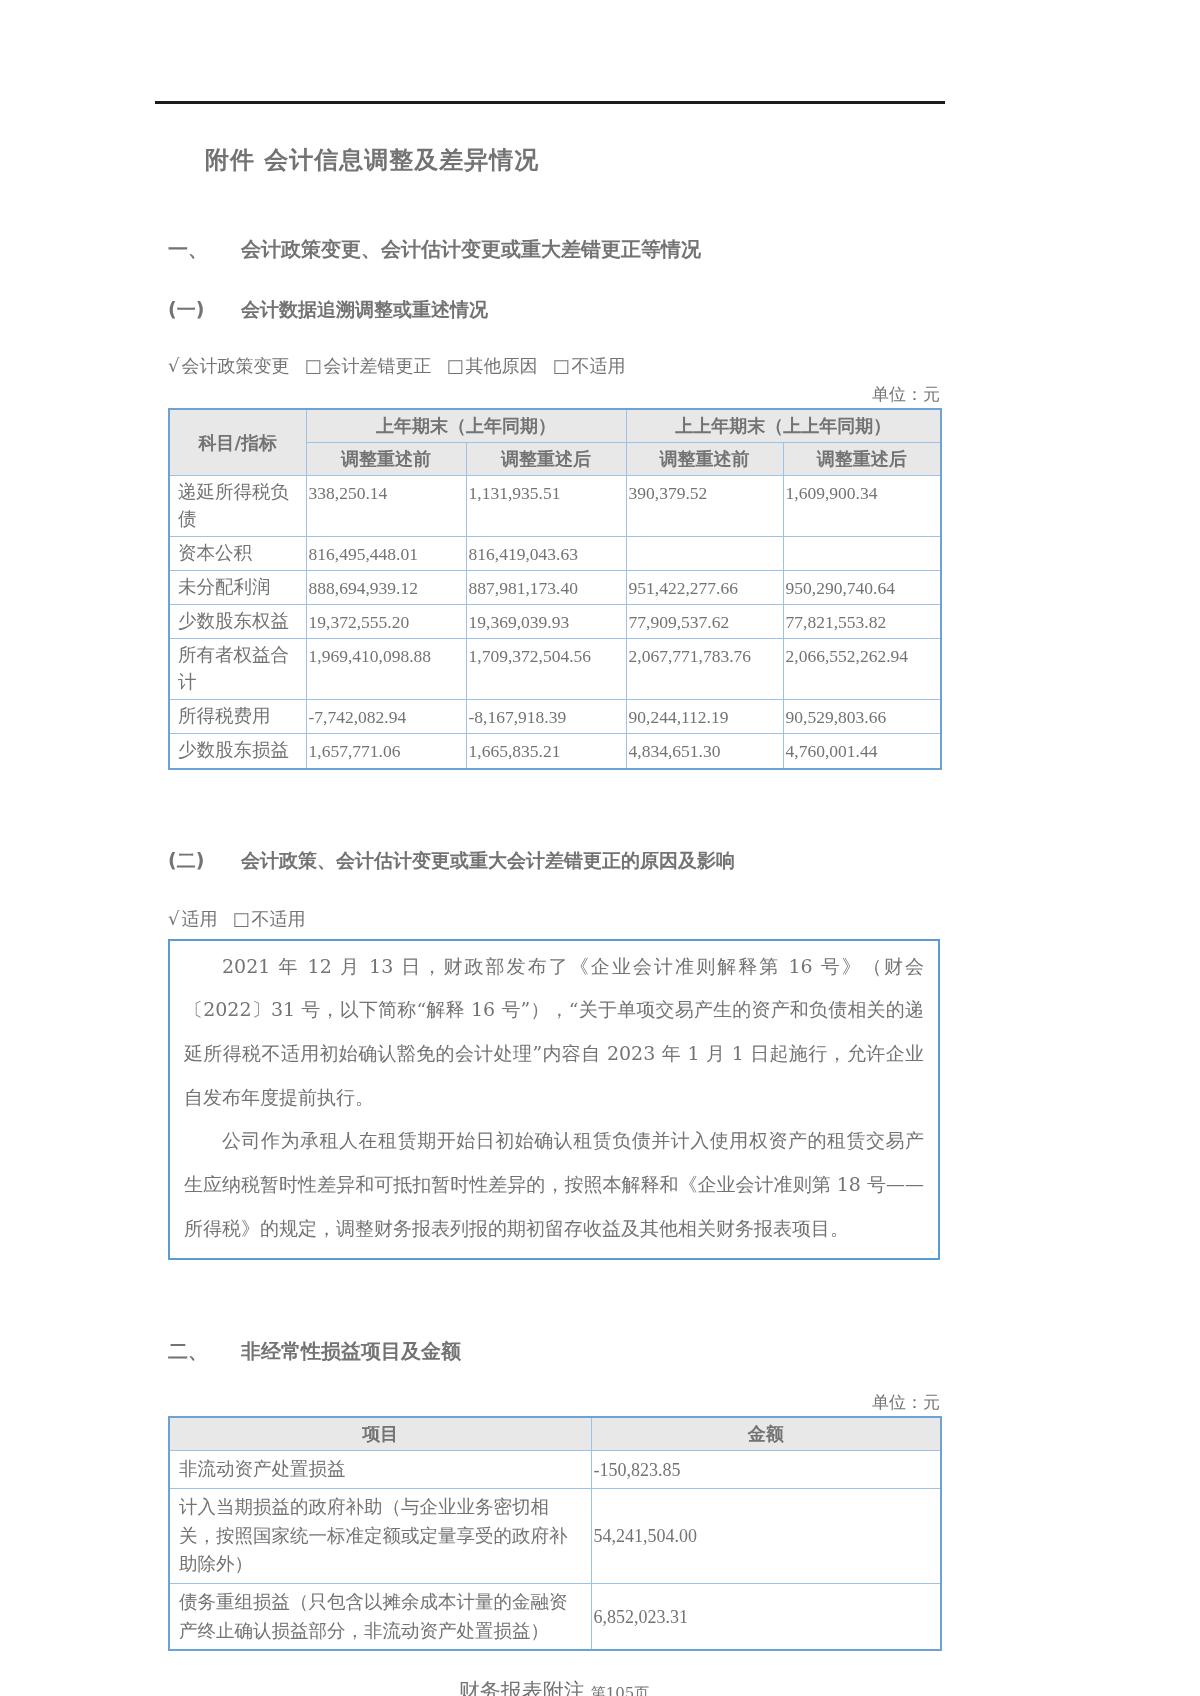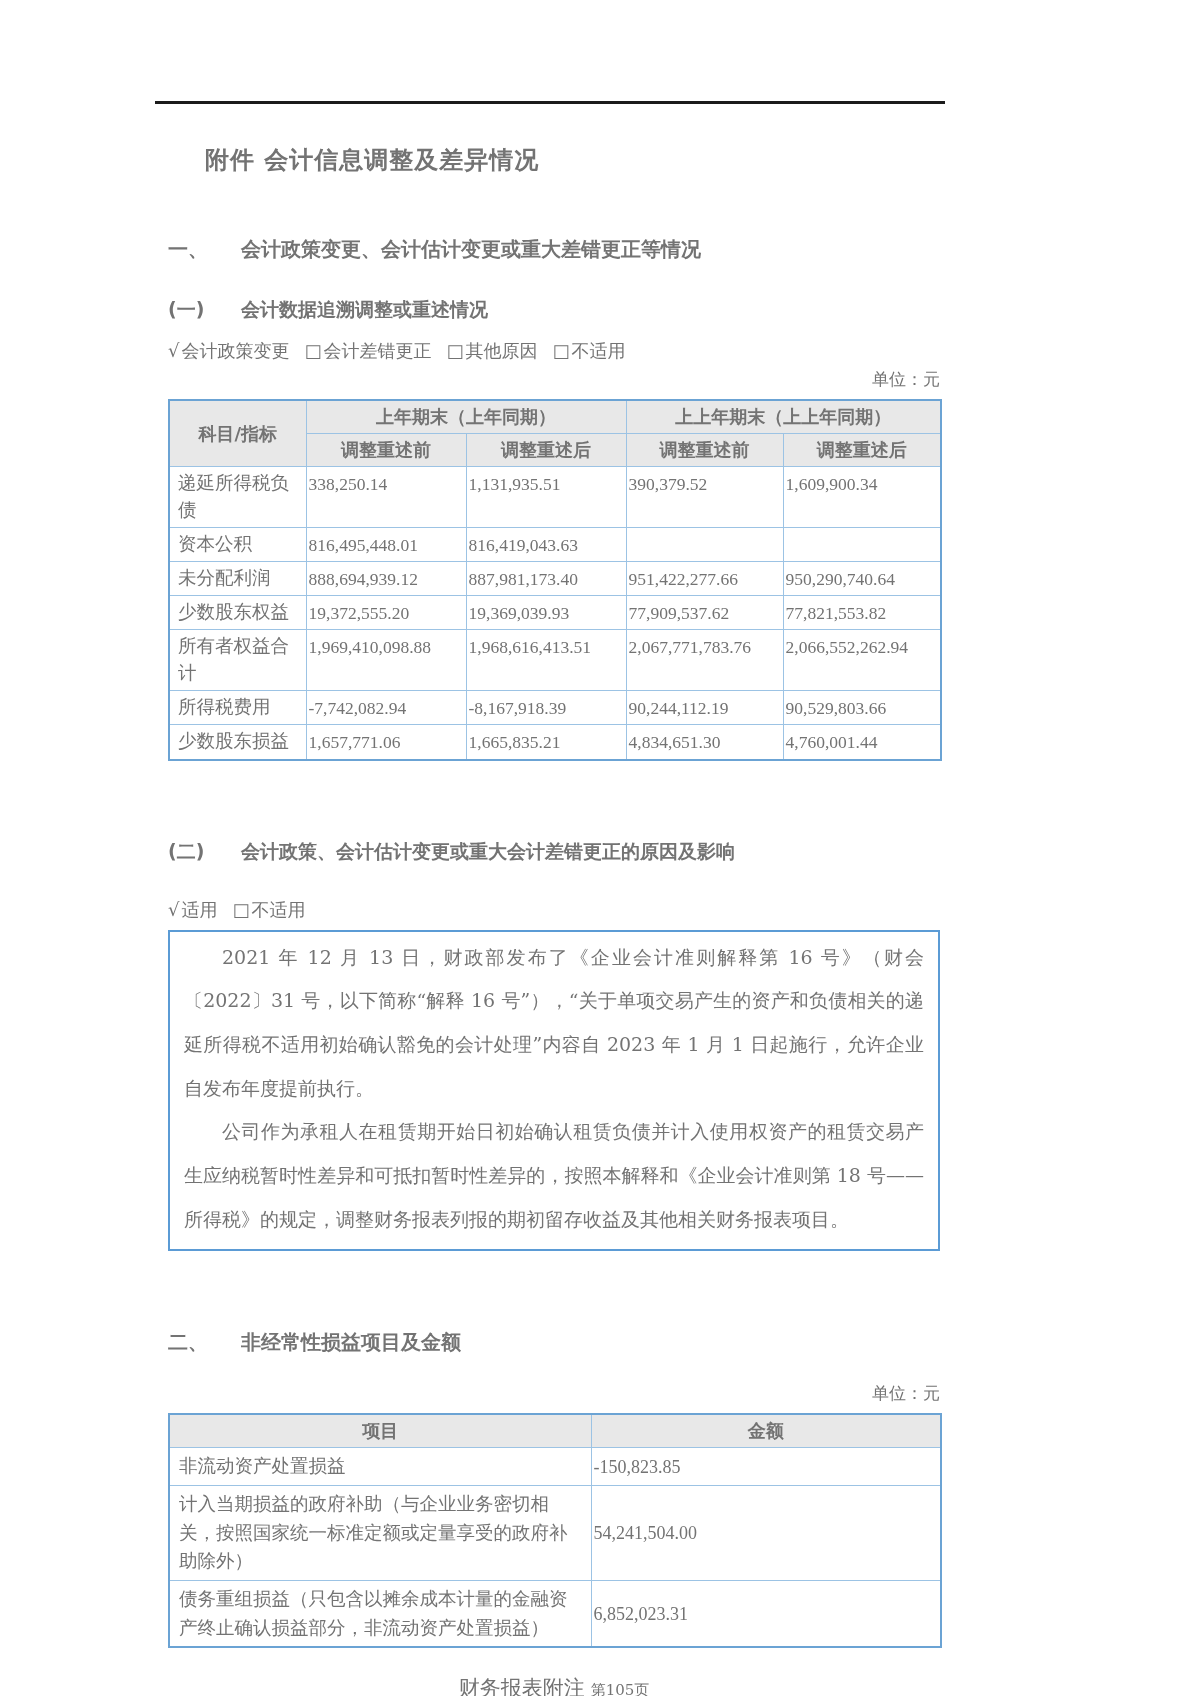--- a/index.html
+++ b/index.html
@@ -28,27 +28,27 @@
     font-family:"DejaVu Sans","Liberation Sans",sans-serif;
     font-weight:bold; font-size:20px;
   }
   .h-sub {
     margin-top:34px;
     font-family:"DejaVu Sans","Liberation Sans",sans-serif;
     font-weight:bold; font-size:19px;
   }
   .h-num { display:inline-block; width:73px; }
 
-  .opts { margin-top:16px; display:flex; gap:15px; font-size:18px; }
+  .opts { margin-top:31px; display:flex; gap:15px; font-size:18px; }
   .opt { white-space:nowrap; }
   .opt .mark { margin-right:2px; }
 
   .unit { margin-top:5px; text-align:right; font-size:17px; }
 
-  table { border-collapse:collapse; table-layout:fixed; width:772px; margin-top:8px; }
+  table { border-collapse:collapse; table-layout:fixed; width:772px; margin-top:2px; }
   table { border:2px solid #6ba3d4; }
   th, td { border:1px solid #9cc3e4; }
   th {
     background:#e8e8e8;
     font-family:"DejaVu Sans","Liberation Sans",sans-serif;
     font-weight:bold; font-size:18px;
     text-align:center; vertical-align:middle;
     padding:4px 2px;
   }
   td.lbl {
@@ -171,21 +171,21 @@
         <tr>
           <td class="lbl">少数股东权益</td>
           <td class="num">19,372,555.20</td>
           <td class="num">19,369,039.93</td>
           <td class="num">77,909,537.62</td>
           <td class="num">77,821,553.82</td>
         </tr>
         <tr>
           <td class="lbl">所有者权益合计</td>
           <td class="num">1,969,410,098.88</td>
-          <td class="num">1,968,616,413.51</td>
+          <td class="num">1,709,372,504.56</td>
           <td class="num">2,067,771,783.76</td>
           <td class="num">2,066,552,262.94</td>
         </tr>
         <tr>
           <td class="lbl">所得税费用</td>
           <td class="num">-7,742,082.94</td>
           <td class="num">-8,167,918.39</td>
           <td class="num">90,244,112.19</td>
           <td class="num">90,529,803.66</td>
         </tr>

